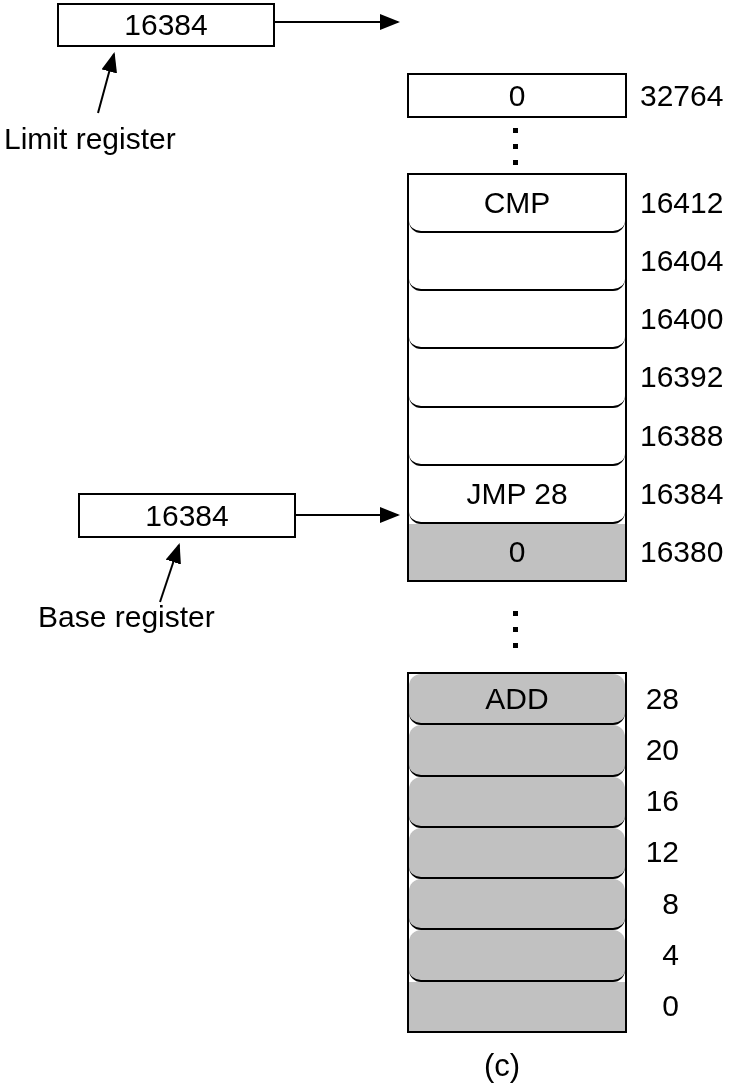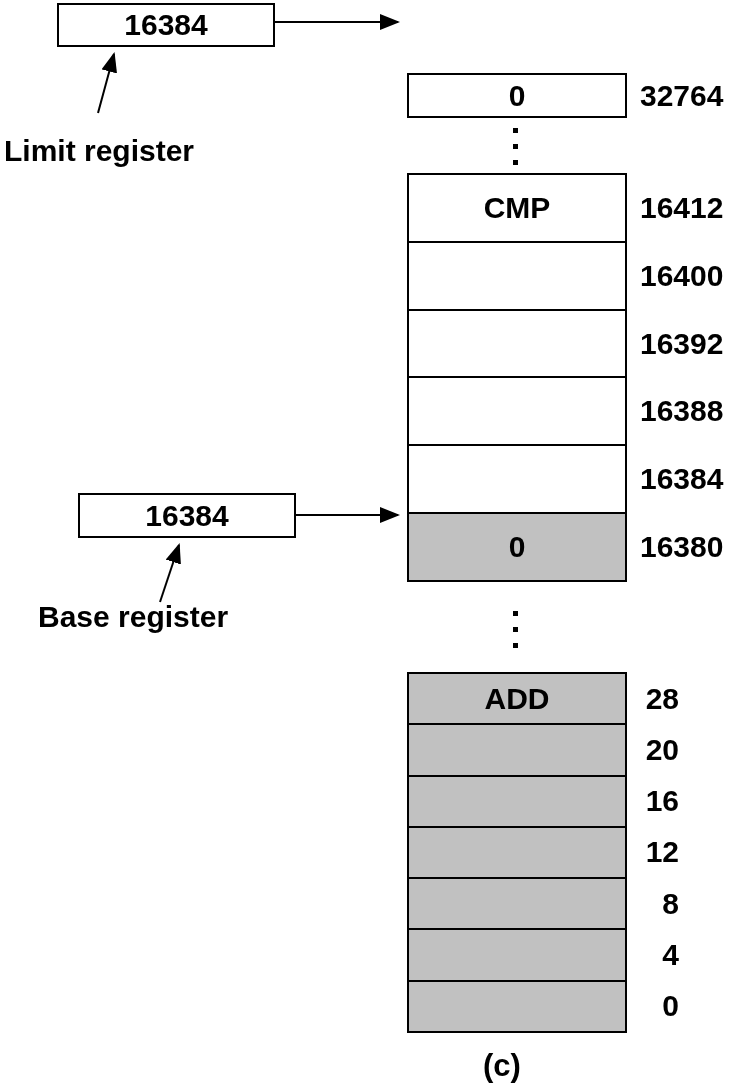--- a/index.html
+++ b/index.html
@@ -4,21 +4,20 @@
 <style>
   html, body { margin: 0; padding: 0; background: #ffffff; }
   .canvas {
     position: relative;
     width: 731px;
     height: 1091px;
     background: var(--bg, #ffffff);
     font-family: "Liberation Sans", sans-serif;
     color: #000;
     overflow: hidden;
-    font-weight: bold;
   }
   .arrows {
     position: absolute;
     left: 0; top: 0;
     width: 731px; height: 1091px;
     pointer-events: none;
   }
   .reg-box {
     position: absolute;
     border: 2px solid var(--line, #000);
@@ -29,21 +28,21 @@
     font-size: 30px;
     box-sizing: border-box;
   }
   .reg-box.limit { left: 57px; top: 3px; width: 218px; height: 44px; }
   .reg-box.base  { left: 78px; top: 493px; width: 218px; height: 45px; }
   .reg-label {
     position: absolute;
     font-size: 30px;
     white-space: nowrap;
   }
-  .reg-label.limit { left: 4px; top: 134px; }
+  .reg-label.limit { left: 4px; top: 122px; }
   .reg-label.base  { left: 38px; top: 600px; }
 
   .mem-block {
     position: absolute;
     left: 407px;
     width: 220px;
     border: 2px solid var(--line, #000);
     background: #fff;
     box-sizing: border-box;
     display: flex;
@@ -57,21 +56,21 @@
     position: relative;
     flex: 1 1 0;
     display: flex;
     align-items: center;
     justify-content: center;
     font-size: 30px;
     white-space: pre;
     box-sizing: border-box;
     background: #fff;
   }
-  .mem-row:not(:last-child) { border-bottom: 2px solid var(--line, #000); }
+  .mem-row:not(:last-child) { border-bottom: 2px solid var(--line, #000); border-radius: 12px; }
   .mem-row.shaded { background: var(--shaded, #c1c1c1); }
 
   .mem-addr {
     position: absolute;
     left: 100%;
     top: 0;
     height: 100%;
     display: flex;
     align-items: center;
     font-size: 30px;
@@ -150,31 +149,36 @@
       <i></i>
     </div>
 
   <div class="mem-block middle" id="middle-block">
       <div class="mem-row">
     <span class="cell-value">CMP</span>
     <span class="mem-addr addr-left">16412</span>
   </div>
       <div class="mem-row">
     <span class="cell-value"></span>
+    <span class="mem-addr addr-left">16404</span>
+  </div>
+      <div class="mem-row">
+    <span class="cell-value"></span>
     <span class="mem-addr addr-left">16400</span>
   </div>
       <div class="mem-row">
     <span class="cell-value"></span>
     <span class="mem-addr addr-left">16392</span>
   </div>
       <div class="mem-row">
     <span class="cell-value"></span>
     <span class="mem-addr addr-left">16388</span>
   </div>
       <div class="mem-row">
+    <span class="cell-value">JMP 28</span>
     <span class="mem-addr addr-left">16384</span>
   </div>
       <div class="mem-row shaded">
     <span class="cell-value">0</span>
     <span class="mem-addr addr-left">16380</span>
   </div>
     </div>
 
   <div class="vdots lower">
       <i></i>

